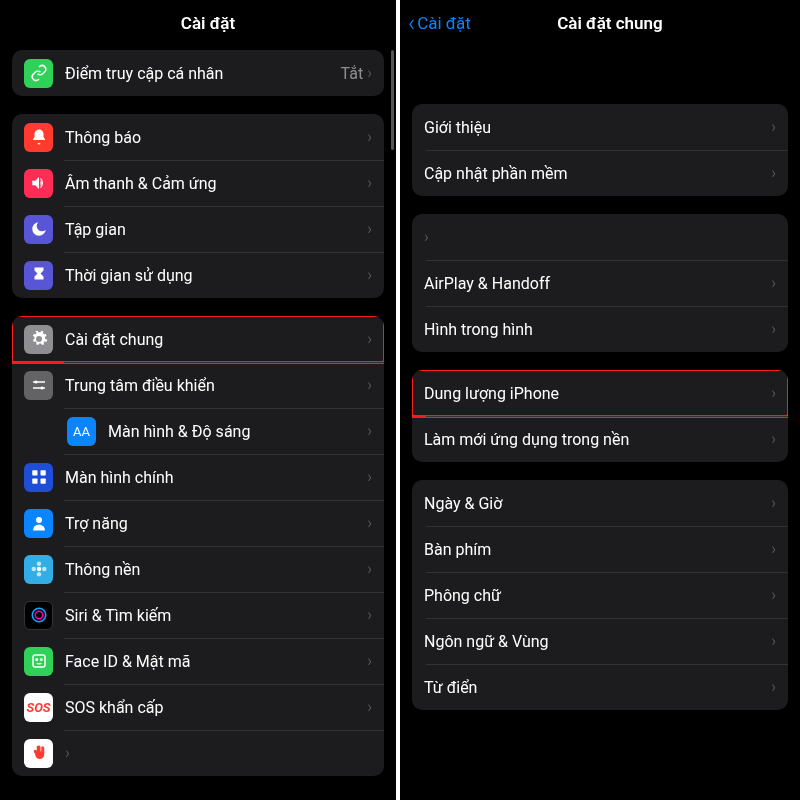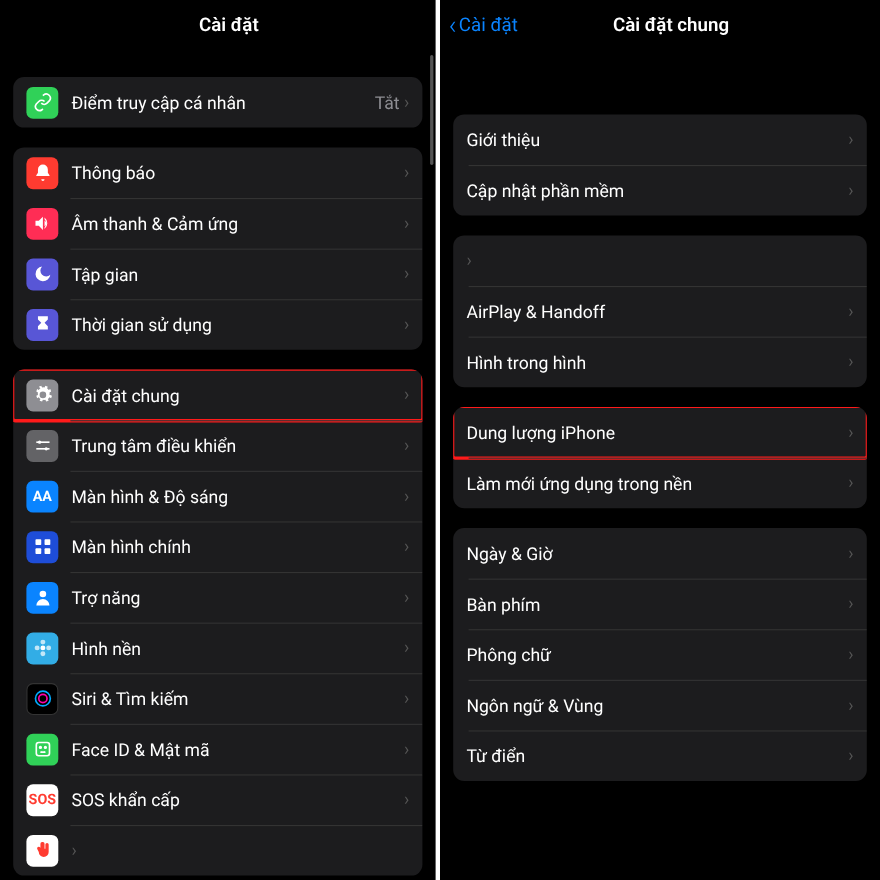--- a/index.html
+++ b/index.html
@@ -54,21 +54,21 @@
   .scroll {
     padding: 0 12px 0 12px;
   }
 
   .group {
     background: #1c1c1e;
     border-radius: 10px;
     margin-top: 18px;
     overflow: hidden;
   }
-  .group.first { margin-top: 24px; }
+  .group.first { margin-top: 4px; }
 
   .row {
     display: flex;
     align-items: center;
     height: 46px;
     padding: 0 12px;
     cursor: pointer;
     position: relative;
   }
   .row + .row::before {
@@ -115,21 +115,21 @@
   .ic-red    { background:#ff3b30; }
   .ic-pink   { background:#ff2d55; }
   .ic-indigo { background:#5856d6; }
   .ic-gear   { background:#8e8e93; }
   .ic-grey2  { background:#636366; }
   .ic-blue   { background:#0a84ff; }
   .ic-dblue  { background:#1e4dd8; }
   .ic-cyan   { background:#32ade6; }
   .ic-black  { background:#000; border:1px solid #333; }
   .ic-facegr { background:#30d158; }
-  .ic-sos    { background:#fff; color:#ff3b30; font-weight:700; font-size:13px; }
+  .ic-sos    { background:#fff; color:#ff3b30; font-weight:700; font-size:13px;font-style:italic; }
   .ic-hand   { background:#fff; }
 
   .highlight {
     outline: 3px solid #ff1a1a;
     outline-offset: -1px;
     border-radius: 2px;
   }
 
   .scrollbar-fake {
     position: absolute;
@@ -221,21 +221,21 @@
               <circle cx="8" cy="8" r="2"></circle>
               <rect x="4" y="7" width="16" height="2"></rect>
               <circle cx="16" cy="16" r="2"></circle>
               <rect x="4" y="15" width="16" height="2"></rect>
             </svg>
           </div>
           <div class="label">Trung tâm điều khiển</div>
           <div class="chevron">›</div>
         </div>
         <div class="row">
-          <div class="icon ic-blue" style="font-size: 13px; font-weight: 700;">AA</div>
+          <div class="icon ic-blue" style="font-size: 13px; font-weight: 400; margin-left: 43px;">AA</div>
           <div class="label">Màn hình &amp; Độ sáng</div>
           <div class="chevron">›</div>
         </div>
         <div class="row">
           <div class="icon ic-dblue">
             <svg viewBox="0 0 24 24" fill="#fff">
               <rect x="3" y="3" width="7" height="7" rx="1"></rect>
               <rect x="14" y="3" width="7" height="7" rx="1"></rect>
               <rect x="3" y="14" width="7" height="7" rx="1"></rect>
               <rect x="14" y="14" width="7" height="7" rx="1"></rect>
@@ -257,21 +257,21 @@
         <div class="row">
           <div class="icon ic-cyan">
             <svg viewBox="0 0 24 24" fill="#fff">
               <circle cx="12" cy="12" r="3"></circle>
               <circle cx="12" cy="5" r="3" opacity=".7"></circle>
               <circle cx="12" cy="19" r="3" opacity=".7"></circle>
               <circle cx="5" cy="12" r="3" opacity=".7"></circle>
               <circle cx="19" cy="12" r="3" opacity=".7"></circle>
             </svg>
           </div>
-          <div class="label">Hình nền</div>
+          <div class="label">Thông nền</div>
           <div class="chevron">›</div>
         </div>
         <div class="row">
           <div class="icon ic-black">
             <svg viewBox="0 0 24 24">
               <circle cx="12" cy="12" r="9" fill="none" stroke="#0af" stroke-width="2"></circle>
               <circle cx="12" cy="12" r="5" fill="none" stroke="#f0a" stroke-width="2"></circle>
             </svg>
           </div>
           <div class="label">Siri &amp; Tìm kiếm</div>

